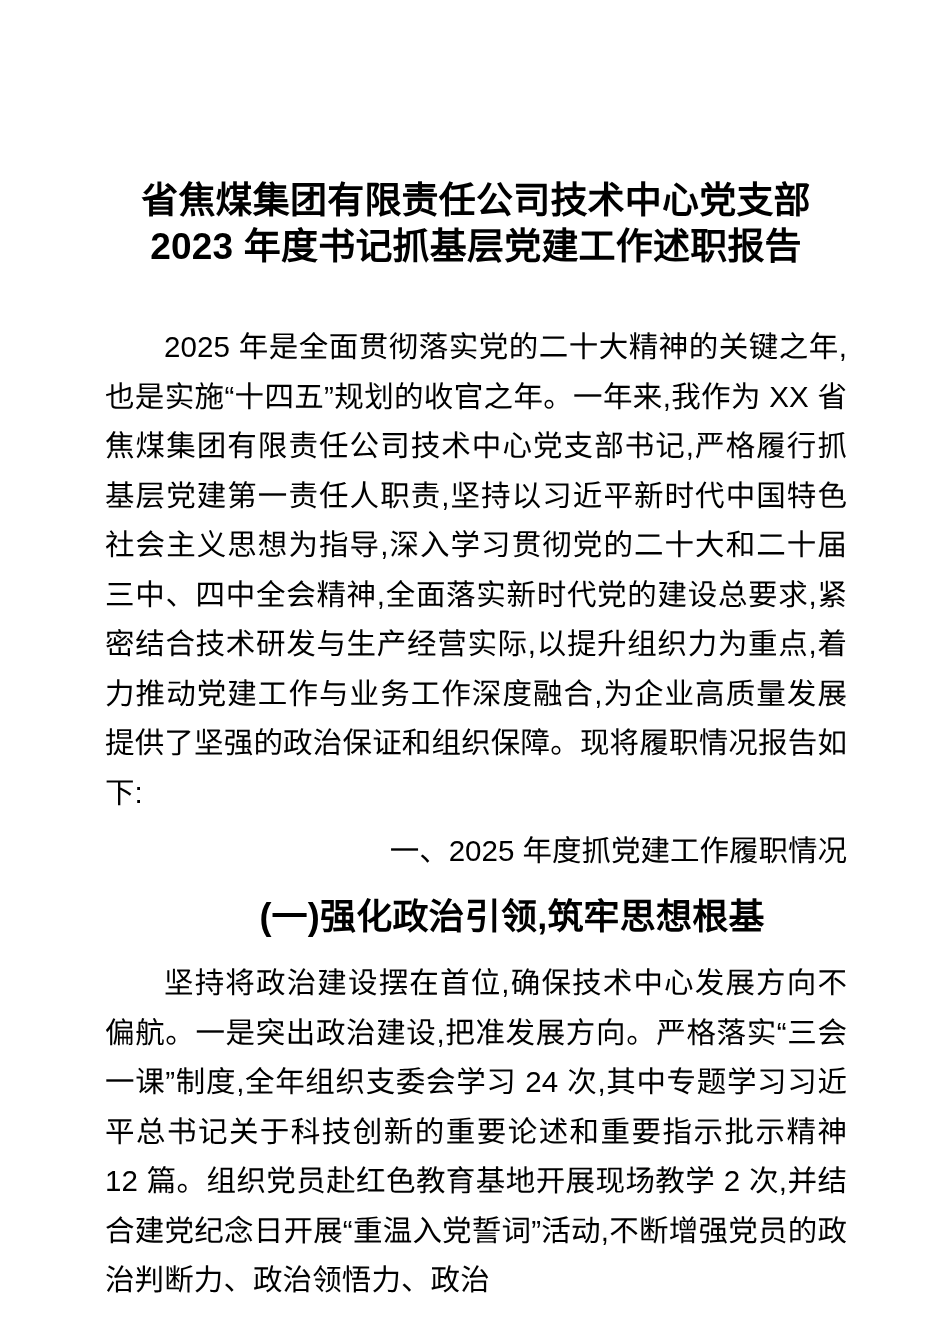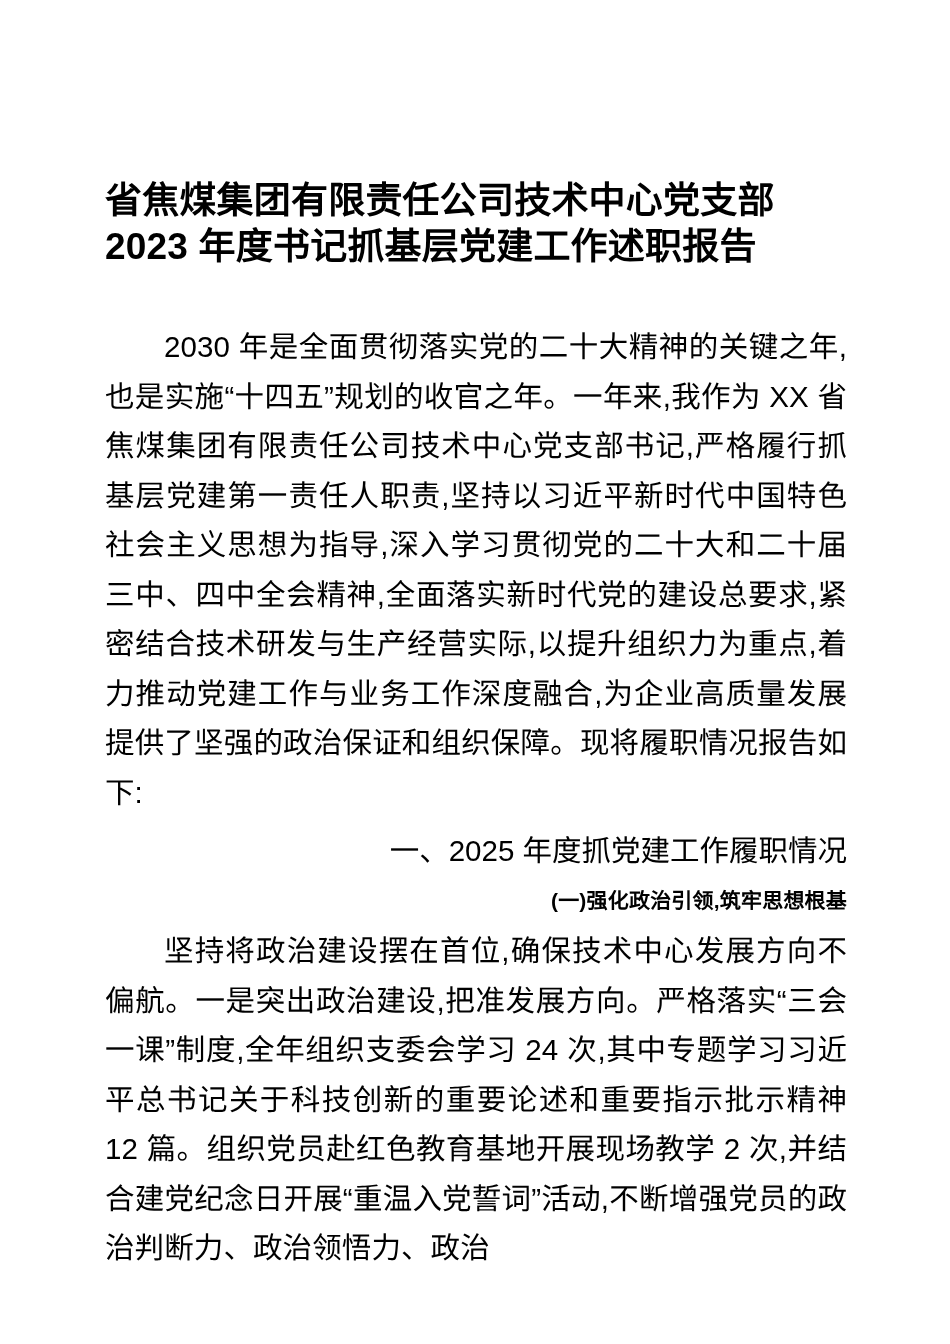--- a/index.html
+++ b/index.html
@@ -24,20 +24,21 @@
     left: 105px;
     top: 0;
     width: 742px;
   }
   .doc-title {
     margin: 0;
     padding-top: 178px;
     font-size: 37px;
     font-weight: 700;
     line-height: 46px;
+    text-align: center;
     letter-spacing: 0.2px;
     white-space: nowrap;
   }
   .doc-title .title-line {
     display: block;
   }
   .para {
     margin: 0;
     font-size: 29.5px;
     font-weight: 400;
@@ -53,44 +54,44 @@
   .heading-num {
     margin: 0;
     padding-top: 9px;
     font-size: 29.5px;
     font-weight: 400;
     line-height: 49.5px;
     text-indent: 2em;
     text-align: right;
   }
   .heading-sub {
-    margin: 0;
-    font-size: 21px;
+    margin: 16px;
+    font-size: 36px;
     font-weight: 700;
     line-height: 49.5px;
     text-indent: 2em;
-    text-align: right;
+    text-align: center;
     letter-spacing: 0.2px;
   }
   .para-body {
     padding-top: 1px;
   }
 </style>
 </head>
 <body>
 
 <div class="page">
   <div class="content">
 
     <h1 class="doc-title">
       <span class="title-line">省焦煤集团有限责任公司技术中心党支部</span>
       <span class="title-line">2023 年度书记抓基层党建工作述职报告</span>
     </h1>
 
-    <p class="para para-lead">2030 年是全面贯彻落实党的二十大精神的关键之年,也是实施“十四五”规划的收官之年。一年来,我作为 XX 省焦煤集团有限责任公司技术中心党支部书记,严格履行抓基层党建第一责任人职责,坚持以习近平新时代中国特色社会主义思想为指导,深入学习贯彻党的二十大和二十届三中、四中全会精神,全面落实新时代党的建设总要求,紧密结合技术研发与生产经营实际,以提升组织力为重点,着力推动党建工作与业务工作深度融合,为企业高质量发展提供了坚强的政治保证和组织保障。现将履职情况报告如下:</p>
+    <p class="para para-lead">2025 年是全面贯彻落实党的二十大精神的关键之年,也是实施“十四五”规划的收官之年。一年来,我作为 XX 省焦煤集团有限责任公司技术中心党支部书记,严格履行抓基层党建第一责任人职责,坚持以习近平新时代中国特色社会主义思想为指导,深入学习贯彻党的二十大和二十届三中、四中全会精神,全面落实新时代党的建设总要求,紧密结合技术研发与生产经营实际,以提升组织力为重点,着力推动党建工作与业务工作深度融合,为企业高质量发展提供了坚强的政治保证和组织保障。现将履职情况报告如下:</p>
 
     <p class="heading-num">一、2025 年度抓党建工作履职情况</p>
 
     <p class="heading-sub">(一)强化政治引领,筑牢思想根基</p>
 
     <p class="para para-body">坚持将政治建设摆在首位,确保技术中心发展方向不偏航。一是突出政治建设,把准发展方向。严格落实“三会一课”制度,全年组织支委会学习 24 次,其中专题学习习近平总书记关于科技创新的重要论述和重要指示批示精神 12 篇。组织党员赴红色教育基地开展现场教学 2 次,并结合建党纪念日开展“重温入党誓词”活动,不断增强党员的政治判断力、政治领悟力、政治</p>
 
   </div>
 </div>
 

